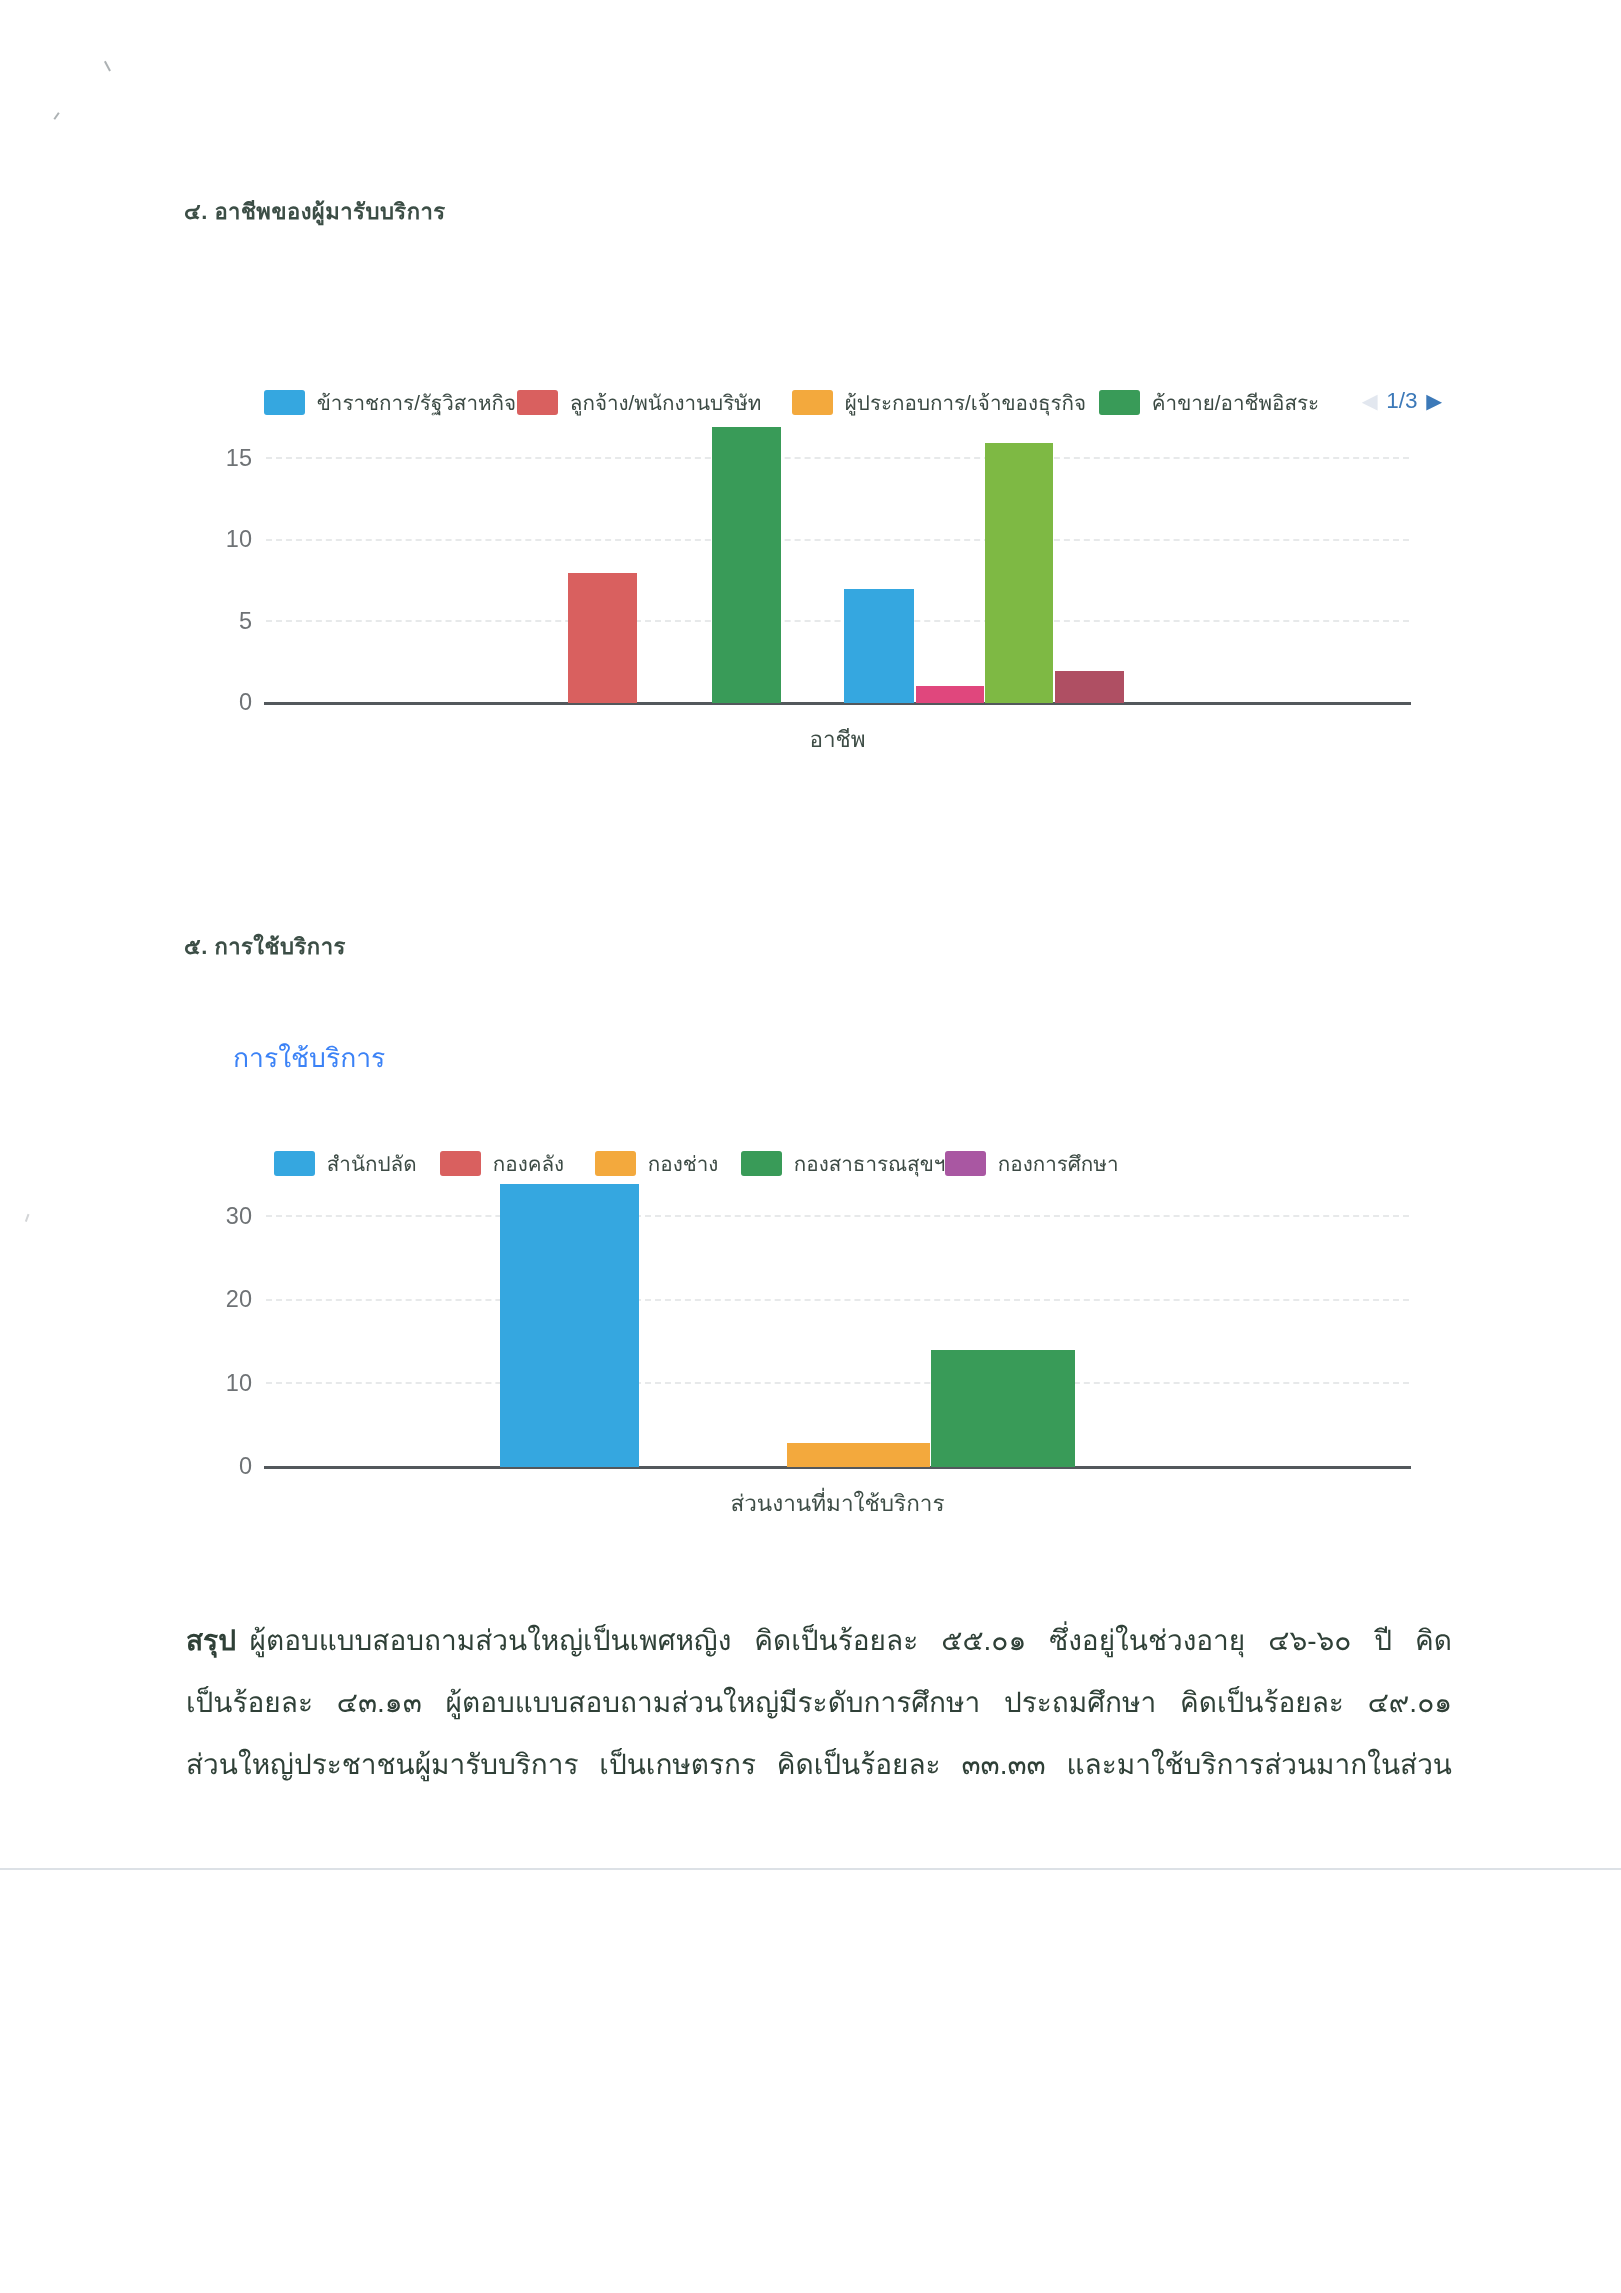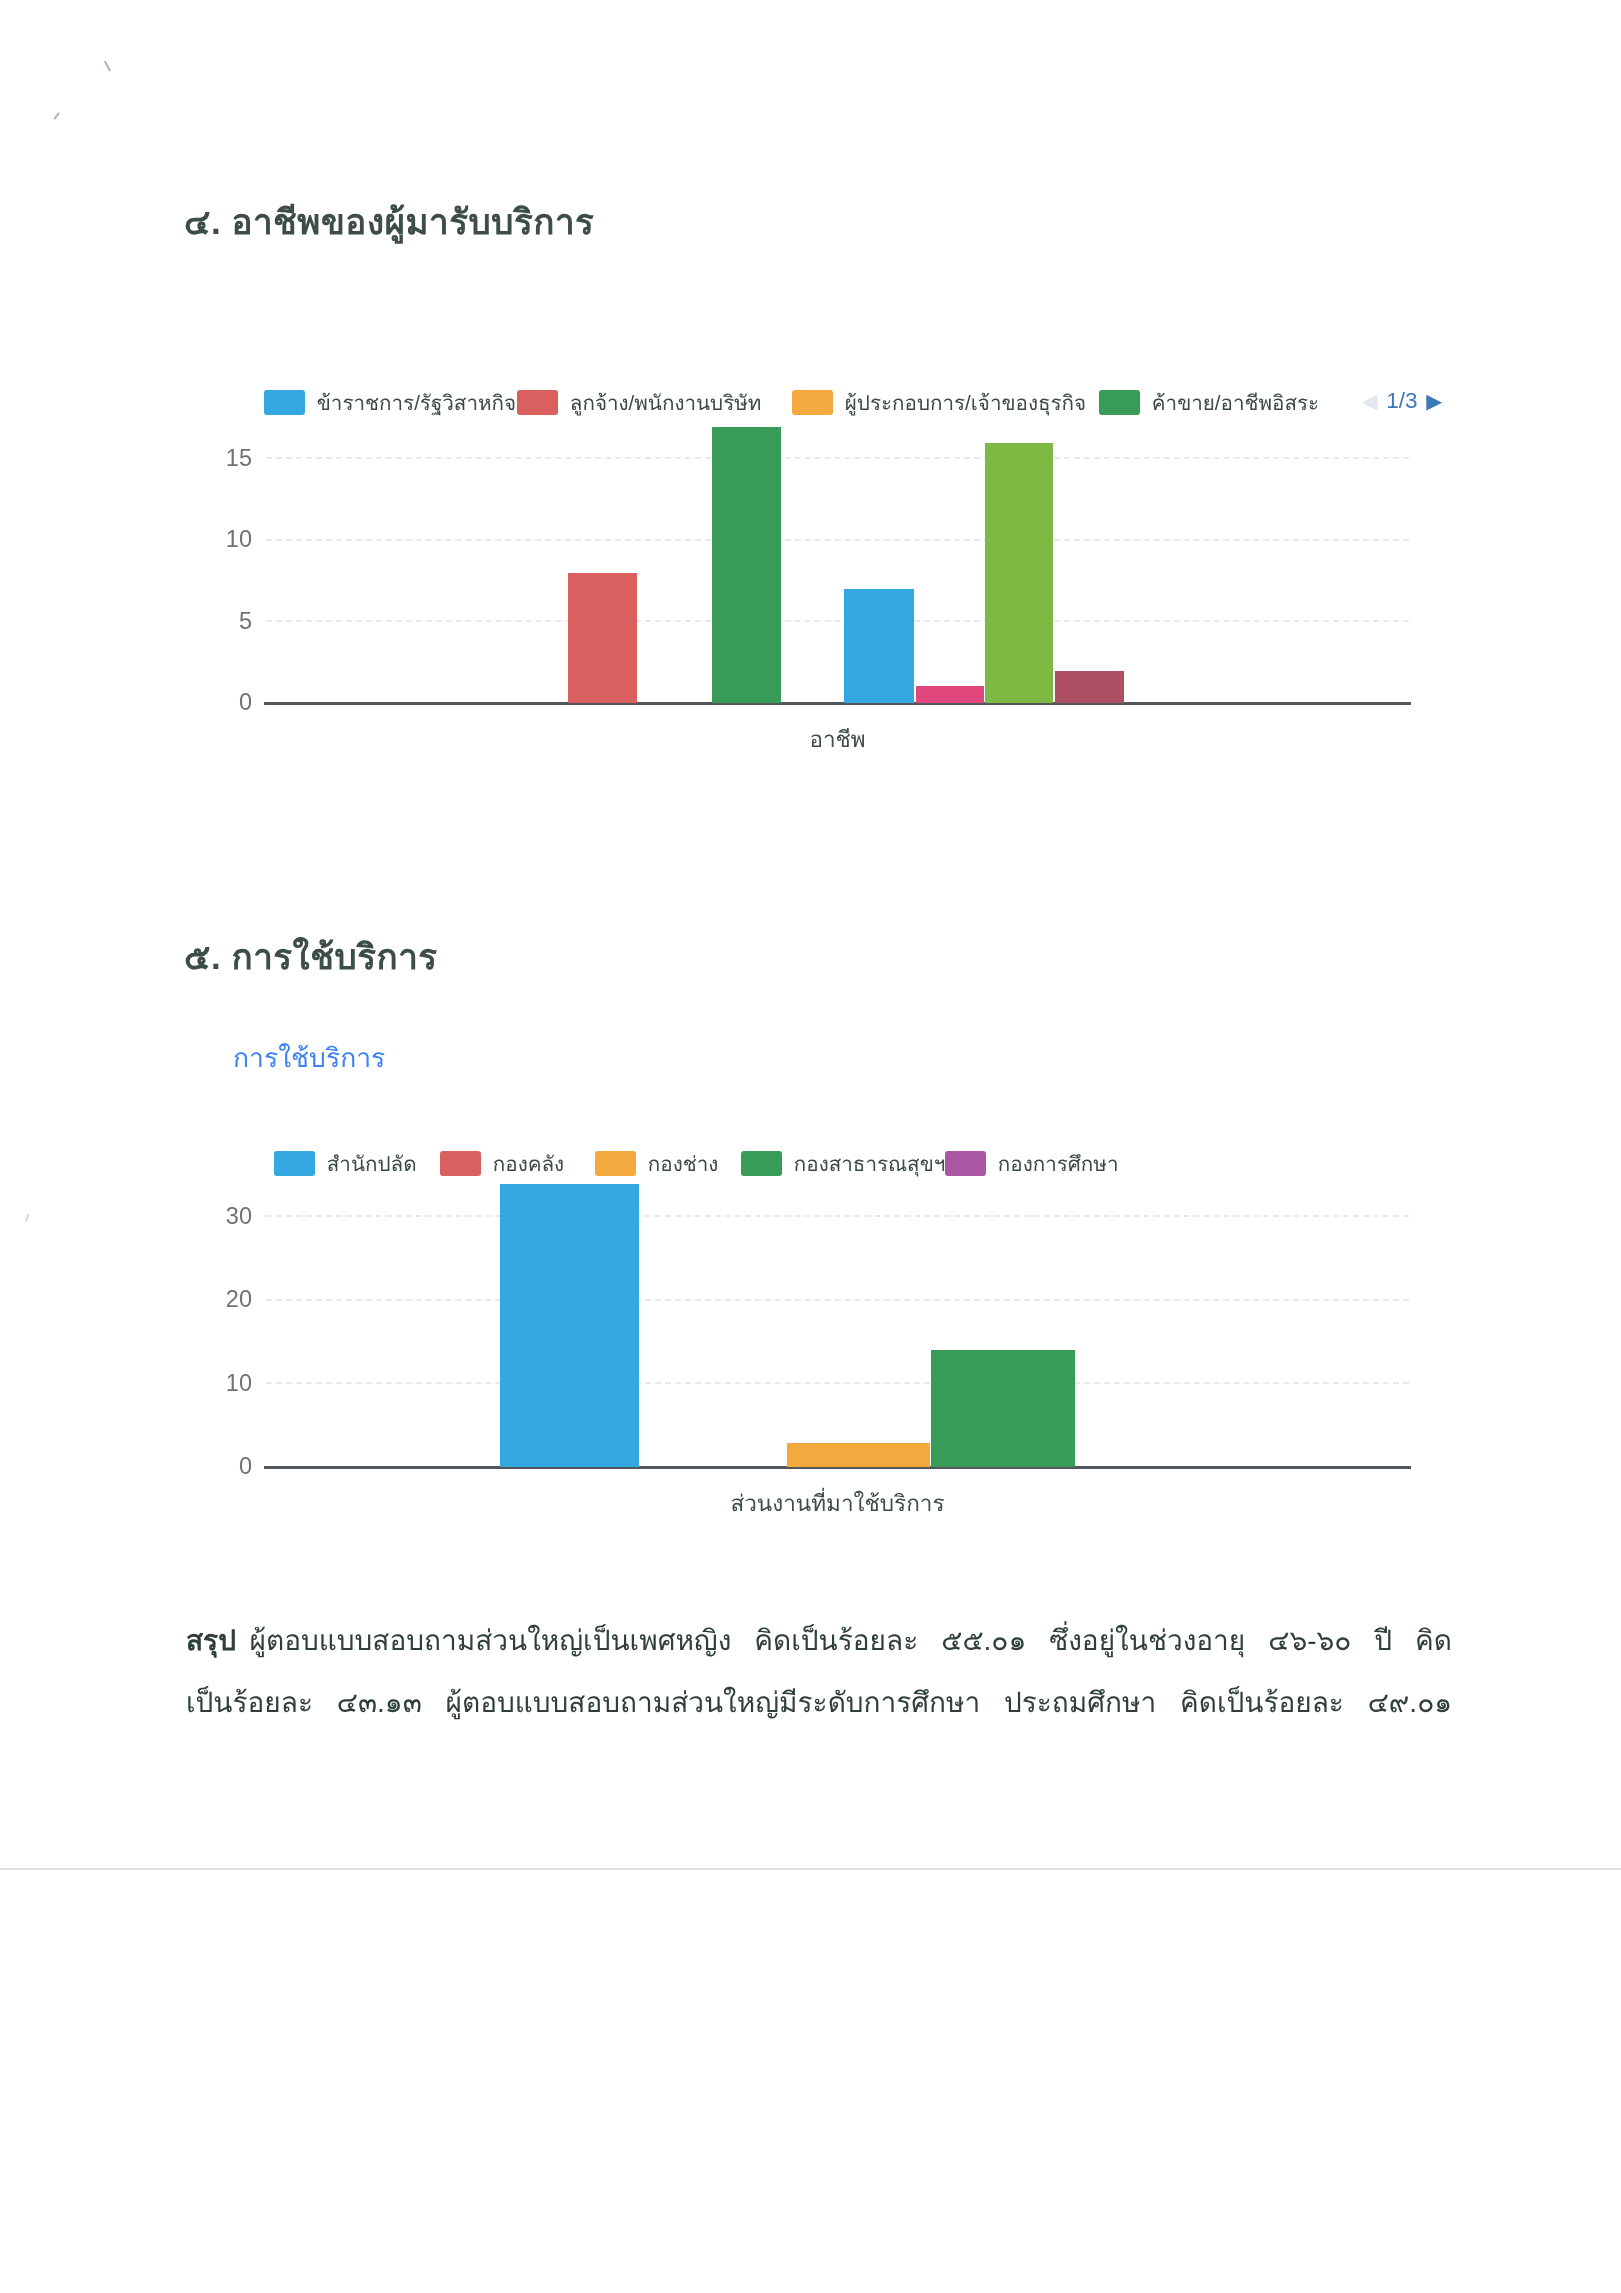--- a/index.html
+++ b/index.html
@@ -15,21 +15,21 @@
   
   .speck{position:absolute;width:6.9px;height:10.8px;border-left:2.9px solid #80878b;opacity:.65;}
   .s1{left:106px;top:59px;transform:rotate(-28deg);}
   .s2{left:55px;top:114px;transform:rotate(35deg);height:7.8px;}
   .s3{left:25.5px;top:1215px;transform:rotate(20deg);height:7.8px;opacity:.35;}
   
   .scan-line{position:absolute;left:0;top:1868px;width:1621px;height:2px;background:#dce1e6;}
 
   .h{
     position:absolute;left:184px;margin:0;
-    font-size:35px;font-weight:700;color:#3c4e46;letter-spacing:0.5px;
+    font-size:22px;font-weight:700;color:#3c4e46;letter-spacing:0.5px;
   }
   .h1{top:194px;}
   .h2{top:929px;}
   .subtitle{
     position:absolute;left:233px;top:1037px;
     font-size:26.5px;color:#3b82f6;
   }
 
   .chart{position:absolute;left:225px;width:1225px;}
   .c1{top:384px;height:372px;}
@@ -171,16 +171,17 @@
         <div class="bar" style="left: 667px; width: 144px; height: 117px; background: rgb(57, 155, 88);"></div>
       </div>
     <div class="xlabel">ส่วนงานที่มาใช้บริการ</div>
   </section>
 
   <div class="summary">
     <div class="sum-line">
       <span class="sum-bold">สรุป</span><span>ผู้ตอบแบบสอบถามส่วนใหญ่เป็นเพศหญิง คิดเป็นร้อยละ ๕๕.๐๑ ซึ่งอยู่ในช่วงอายุ ๔๖-๖๐ ปี คิด</span>
     </div>
     <div class="sum-line">เป็นร้อยละ ๔๓.๑๓ ผู้ตอบแบบสอบถามส่วนใหญ่มีระดับการศึกษา ประถมศึกษา คิดเป็นร้อยละ ๔๙.๐๑</div>
+    <div class="sum-line">ส่วนใหญ่ประชาชนผู้มารับบริการ เป็นเกษตรกร คิดเป็นร้อยละ ๓๓.๓๓ และมาใช้บริการส่วนมากในส่วน</div>
   </div>
 
 </div>
 
 
 </body></html>

